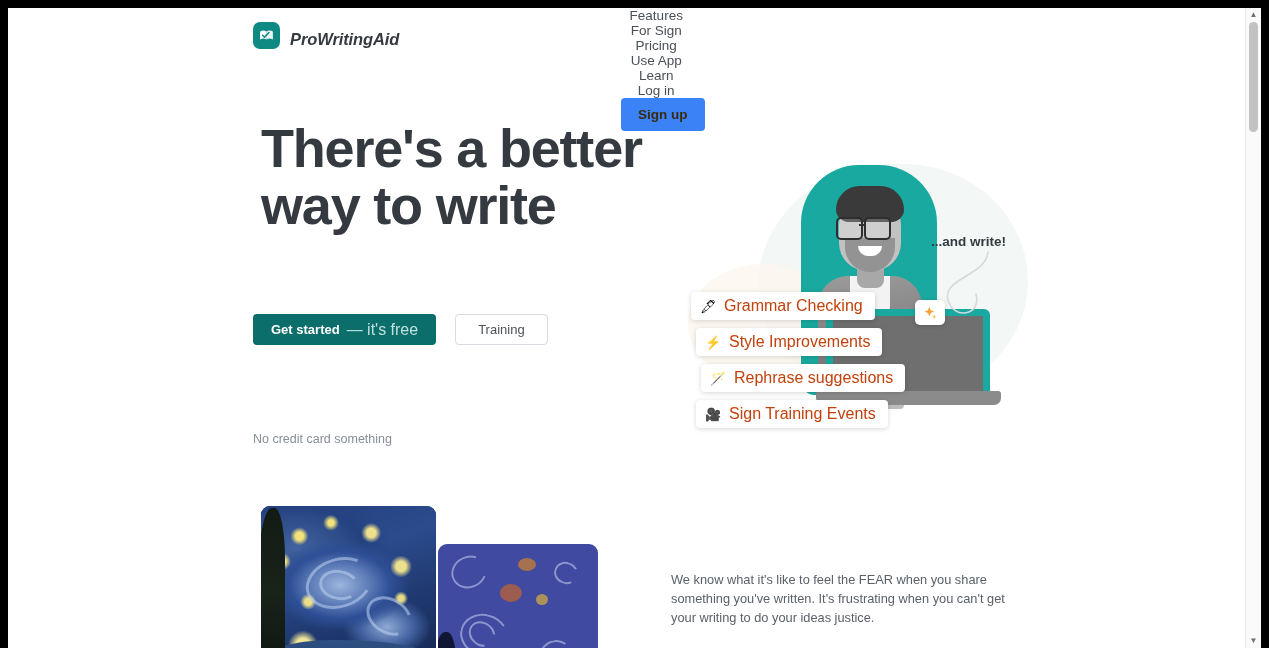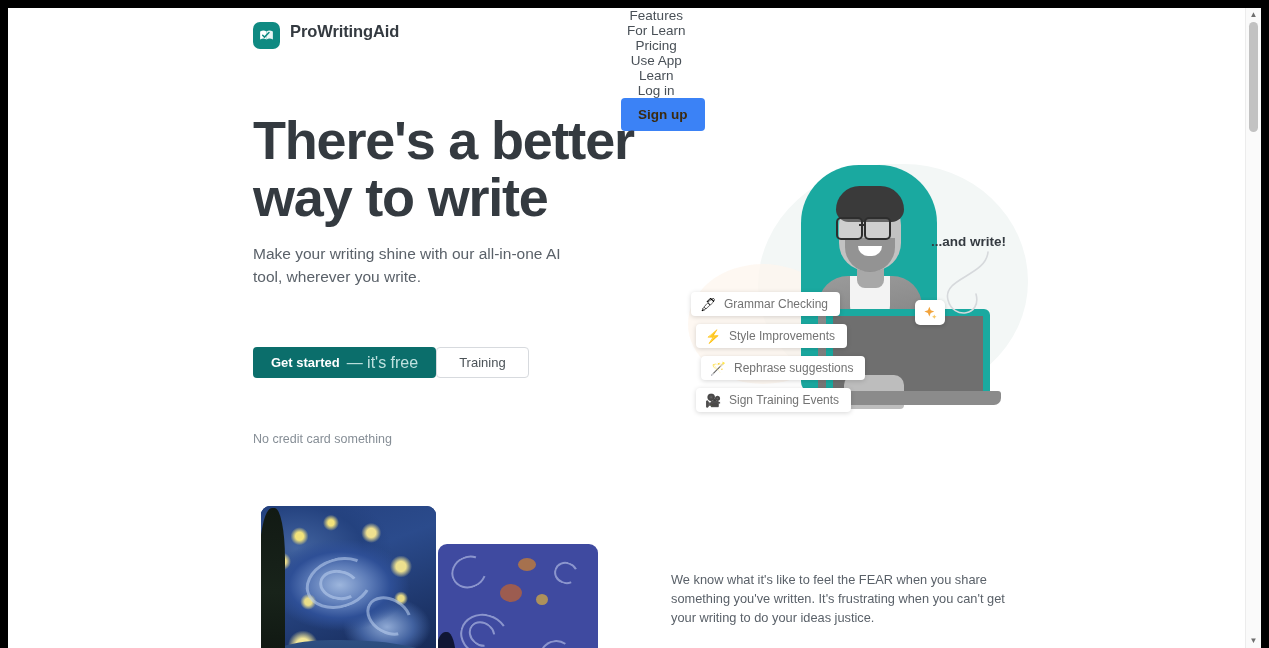--- a/index.html
+++ b/index.html
@@ -48,22 +48,23 @@
 
   
   #site-header{
     position:absolute; left:0; top:0;
     width:1238px; height:56px;
     background:#ffffff;
     display:flex; align-items:center;
   }
   #brand{
     position:absolute; left:245px; top:14px;
-    display:flex; align-items:flex-start; gap:10px;
+    display:flex; align-items:flex-end; gap:10px;
     text-decoration:none;
+    font-style:italic;
   }
   #brand-mark{
     width:27px;height:27px;border-radius:7px;
     background:#0f8a82;
     display:flex;align-items:center;justify-content:center;
     flex:0 0 auto;
   }
   #brand-name{
     font-size:16.5px;font-weight:bold;color:#343a40;letter-spacing:-0.1px;
   }
@@ -91,30 +92,30 @@
     white-space:nowrap;
   }
 
   
   #hero{position:absolute; left:0; top:56px; width:1238px; height:420px;}
 
   #hero-title{
     position:absolute; left:245px; top:48px;
     width:420px;
     font-size:54px; line-height:57px; font-weight:bold;
-    color:#343a40; letter-spacing:-1.2px; margin:0;
+    color:#343a40; letter-spacing:-1.2px; margin:8px;
   }
   #hero-subtitle{
     position:absolute; left:245px; top:178px;
     width:330px;
     font-size:15.5px; line-height:23px; color:#5a6169; margin:0;
   }
   #hero-actions{
     position:absolute; left:245px; top:250px;
-    display:flex; align-items:center; margin-top:33px;
+    display:flex; align-items:center; gap:19px;
   }
   #get-started-button{
     background:#0b6e6b; border:none; border-radius:4px;
     padding:0 18px; height:31px;
     display:flex; align-items:center; gap:7px;
     cursor:pointer;
     font-family:"Liberation Sans", sans-serif;
   }
   #get-started-label{color:#fff;font-size:13px;font-weight:bold;}
   #get-started-sub{color:#bfe1df;font-size:16px;}
@@ -267,21 +268,21 @@
   .feature-pill{
     display:flex; align-items:center; gap:8px;
     background:#ffffff;
     border-radius:4px;
     box-shadow:0 1px 5px rgba(0,0,0,.16);
     padding:5px 12px 5px 9px;
     margin-bottom:8px;
     width:fit-content;
   }
   .feature-pill-icon{font-size:13px;line-height:1;width:16px;text-align:center;}
-  .feature-pill-label{font-size:12px;color:#737373;white-space:nowrap;}
+  .feature-pill-label{font-size:16px;color:#c2410c;white-space:nowrap;}
   #pill-0{margin-left:0px;}
   #pill-1{margin-left:5px;}
   #pill-2{margin-left:10px;}
   #pill-3{margin-left:5px;}
 
   
   #lower-section{position:absolute; left:0; top:476px; width:1238px; height:164px;}
 
   #art-group{position:absolute; left:245px; top:22px; width:350px; height:160px;}
   #starry-card{
@@ -388,34 +389,33 @@
             <path d="M3 6.2c3.3-1.6 6.2-1.6 9 0v11.4c-2.8-1.6-5.7-1.6-9 0V6.2z" fill="#ffffff"></path>
             <path d="M12 6.2c2.8-1.6 5.7-1.6 9 0v11.4c-3.3-1.6-6.2-1.6-9 0V6.2z" fill="#ffffff" opacity="0.92"></path>
             <path d="M6.6 11.6l2.6 2.7 6.3-6.4" stroke="#0f8a82" stroke-width="2.1" fill="none" stroke-linecap="round" stroke-linejoin="round"></path>
           </svg>
         </span>
         <span id="brand-name">ProWritingAid</span>
       </a>
 
       <nav id="main-nav">
         <a class="nav-link" href="#">Features</a>
-        <a class="nav-link" href="#">For Learn</a>
+        <a class="nav-link" href="#">For Sign</a>
         <a class="nav-link" href="#">Pricing</a>
         <a class="nav-link" href="#">Use App</a>
         <a class="nav-link" href="#">Learn</a>
         <a class="nav-link" href="#">Log in</a>
         <button id="signup-button">Sign up</button>
       </nav>
 
     </div>
 
     <div id="hero">
 
       <h1 id="hero-title">There's a better way to write</h1>
-      <p id="hero-subtitle">Make your writing shine with our all-in-one AI tool, wherever you write.</p>
 
       <div id="hero-actions">
         <button id="get-started-button">
           <span id="get-started-label">Get started</span>
           <span id="get-started-sub">— it's free</span>
         </button>
         <button id="purchase-button">Training</button>
       </div>
 
       <div id="no-credit-note">No credit card something</div>

